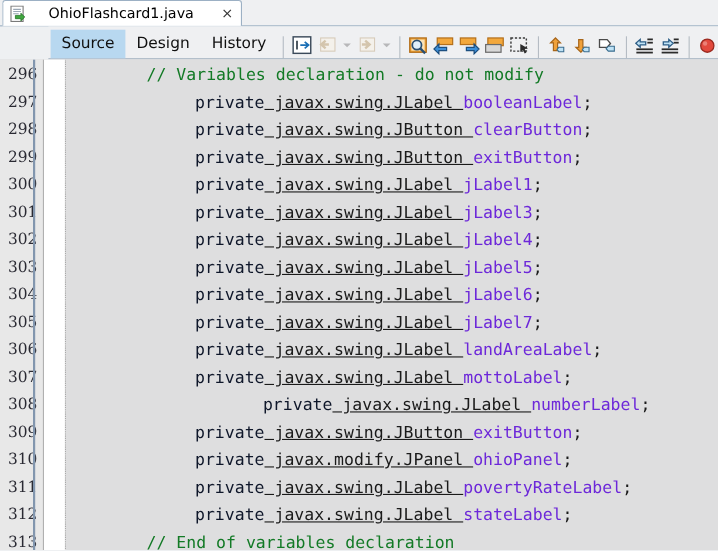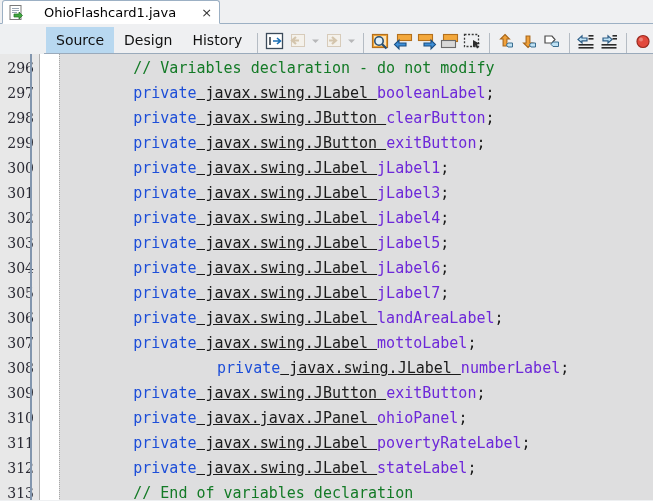--- a/index.html
+++ b/index.html
@@ -130,21 +130,21 @@
   }
   .cline {
     position: relative;
     height: 25px;
     line-height: 25px;
     white-space: pre;
     font-family: "DejaVu Sans Mono", monospace;
     font-size: 15px;
     padding-left: 2px;
   }
-  .k  { color: #1d4ed8; }
+  .k  { color: #0f172a; margin-left: 44px; }
   .t  { color: #1a1a1a; text-decoration: underline; }
   .id { color: #6d28d9; }
   .cm { color: #137a26; }
   .p  { color: #1a1a1a; }
   .dash-edge {
     position: absolute;
     left: 0; top: 0; bottom: 0;
     width: 1px;
     border-left: 1px dotted #a8a8a8;
   }
@@ -367,20 +367,20 @@
         <div class="cline" style="position: relative;"><span class="p">        </span><span class="k">private</span><span class="t"> javax.swing.JLabel </span><span class="id">jLabel1</span><span class="p">;</span></div>
         <div class="cline" style="position: relative;"><span class="p">        </span><span class="k">private</span><span class="t"> javax.swing.JLabel </span><span class="id">jLabel3</span><span class="p">;</span></div>
         <div class="cline" style="position: relative;"><span class="p">        </span><span class="k">private</span><span class="t"> javax.swing.JLabel </span><span class="id">jLabel4</span><span class="p">;</span></div>
         <div class="cline" style="position: relative;"><span class="p">        </span><span class="k">private</span><span class="t"> javax.swing.JLabel </span><span class="id">jLabel5</span><span class="p">;</span></div>
         <div class="cline" style="position: relative;"><span class="p">        </span><span class="k">private</span><span class="t"> javax.swing.JLabel </span><span class="id">jLabel6</span><span class="p">;</span></div>
         <div class="cline" style="position: relative;"><span class="p">        </span><span class="k">private</span><span class="t"> javax.swing.JLabel </span><span class="id">jLabel7</span><span class="p">;</span></div>
         <div class="cline" style="position: relative;"><span class="p">        </span><span class="k">private</span><span class="t"> javax.swing.JLabel </span><span class="id">landAreaLabel</span><span class="p">;</span></div>
         <div class="cline" style="position: relative;"><span class="p">        </span><span class="k">private</span><span class="t"> javax.swing.JLabel </span><span class="id">mottoLabel</span><span class="p">;</span></div>
         <div class="cline" style="position: relative; text-align: center;"><span class="p">        </span><span class="k">private</span><span class="t"> javax.swing.JLabel </span><span class="id">numberLabel</span><span class="p">;</span></div>
         <div class="cline" style="position: relative;"><span class="p">        </span><span class="k">private</span><span class="t"> javax.swing.JButton </span><span class="id">exitButton</span><span class="p">;</span></div>
-        <div class="cline" style="position: relative;"><span class="p">        </span><span class="k">private</span><span class="t"> javax.javax.JPanel </span><span class="id">ohioPanel</span><span class="p">;</span></div>
+        <div class="cline" style="position: relative;"><span class="p">        </span><span class="k">private</span><span class="t"> javax.modify.JPanel </span><span class="id">ohioPanel</span><span class="p">;</span></div>
         <div class="cline" style="position: relative;"><span class="p">        </span><span class="k">private</span><span class="t"> javax.swing.JLabel </span><span class="id">povertyRateLabel</span><span class="p">;</span></div>
         <div class="cline" style="position: relative;"><span class="p">        </span><span class="k">private</span><span class="t"> javax.swing.JLabel </span><span class="id">stateLabel</span><span class="p">;</span></div>
         <div class="cline" style="position: relative;"><span class="cm">        // End of variables declaration</span></div>
       </div>
   </div>
 
 </div>
 
 </body></html>

